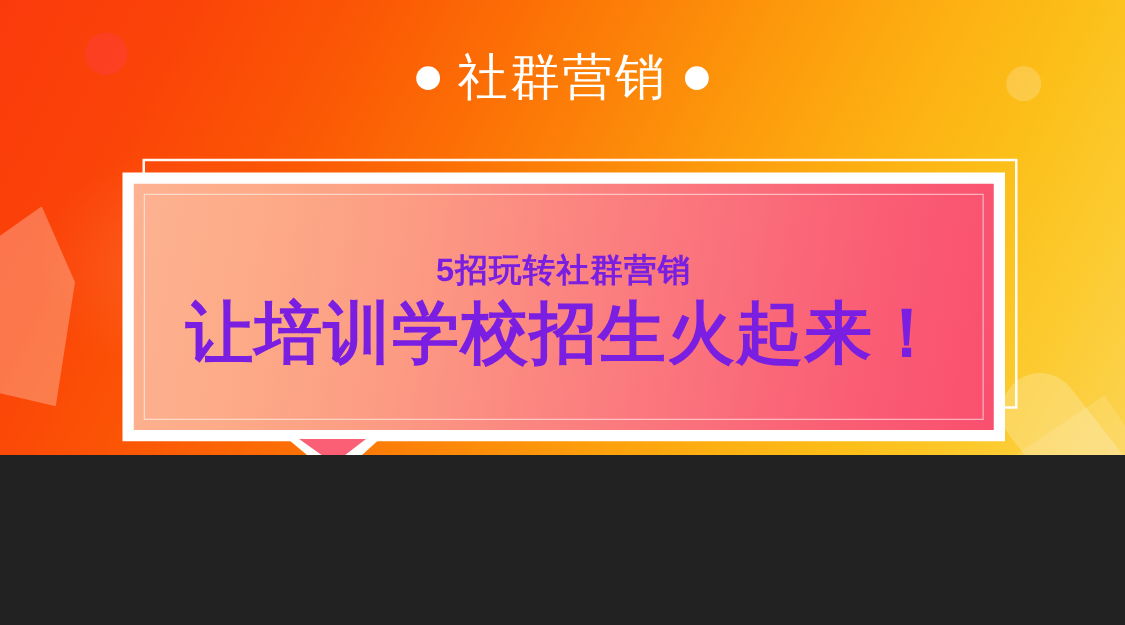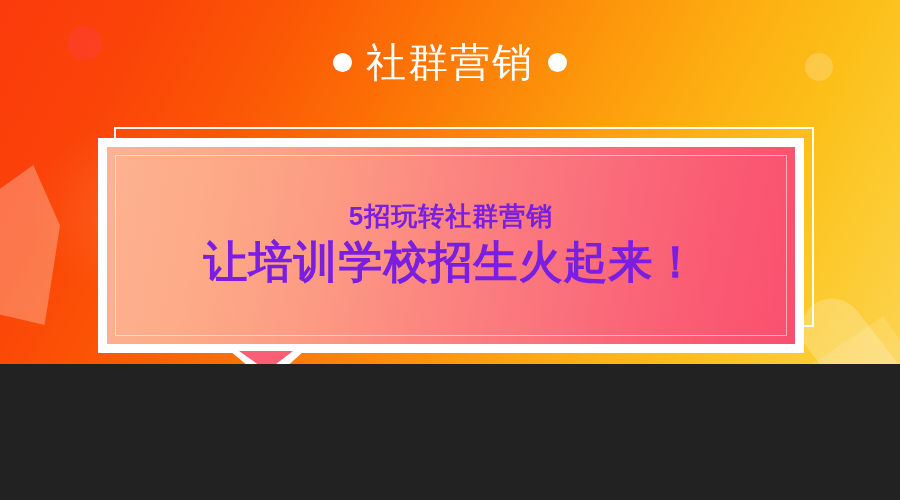--- a/index.html
+++ b/index.html
@@ -180,21 +180,21 @@
   .line1 {
     color: #7a1fe2;
     font-size: 26px;
     font-weight: bold;
     letter-spacing: 1px;
     line-height: 1.05;
     white-space: nowrap;
   }
   .line2 {
     color: #7a1fe2;
-    font-size: 44px;
+    font-size: 54px;
     font-weight: bold;
     letter-spacing: 1px;
     line-height: 1.1;
     margin-top: 8px;
     white-space: nowrap;
   }
 </style>
 </head>
 <body>
 

